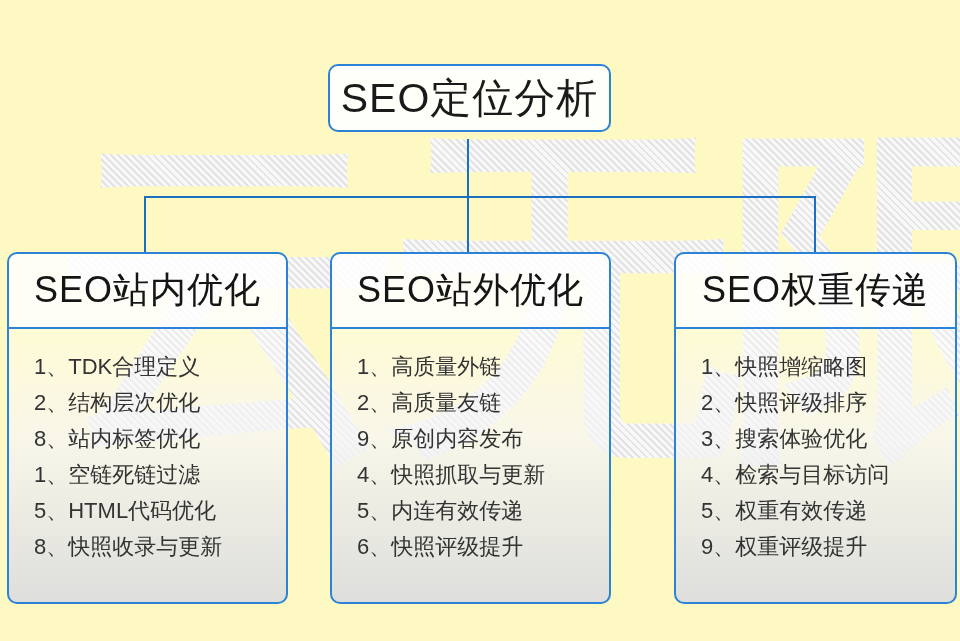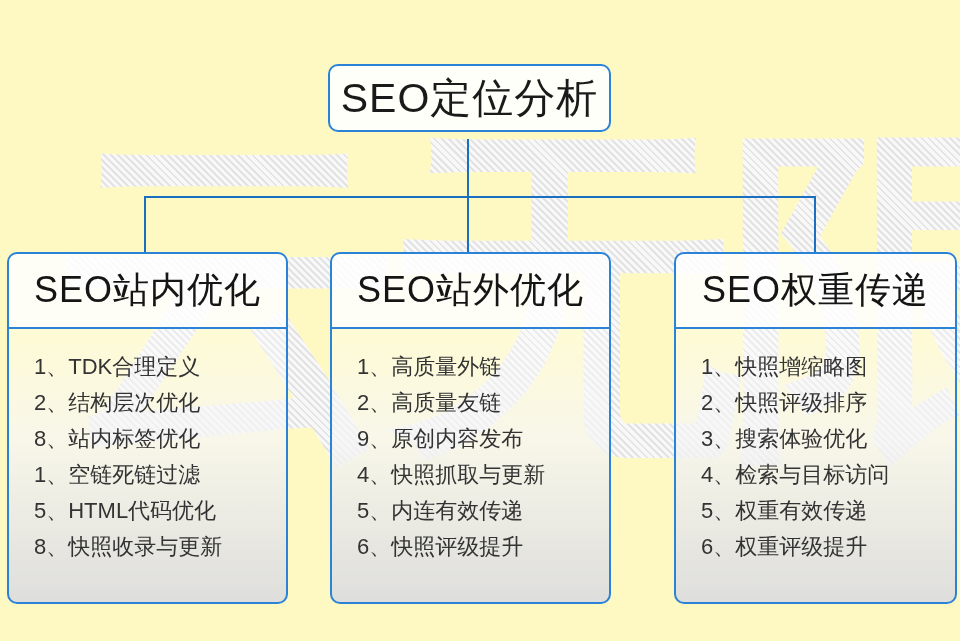--- a/index.html
+++ b/index.html
@@ -104,17 +104,17 @@
   <div class="branch b3">
     <div class="branch-header">
       <span>SEO权重传递</span>
     </div>
     <div class="branch-body">
       <div class="item">1、快照增缩略图</div>
       <div class="item">2、快照评级排序</div>
       <div class="item">3、搜索体验优化</div>
       <div class="item">4、检索与目标访问</div>
       <div class="item">5、权重有效传递</div>
-      <div class="item">6、权重评级提升</div>
+      <div class="item">9、权重评级提升</div>
     </div>
   </div>
 
 </div>
 
 </body></html>

